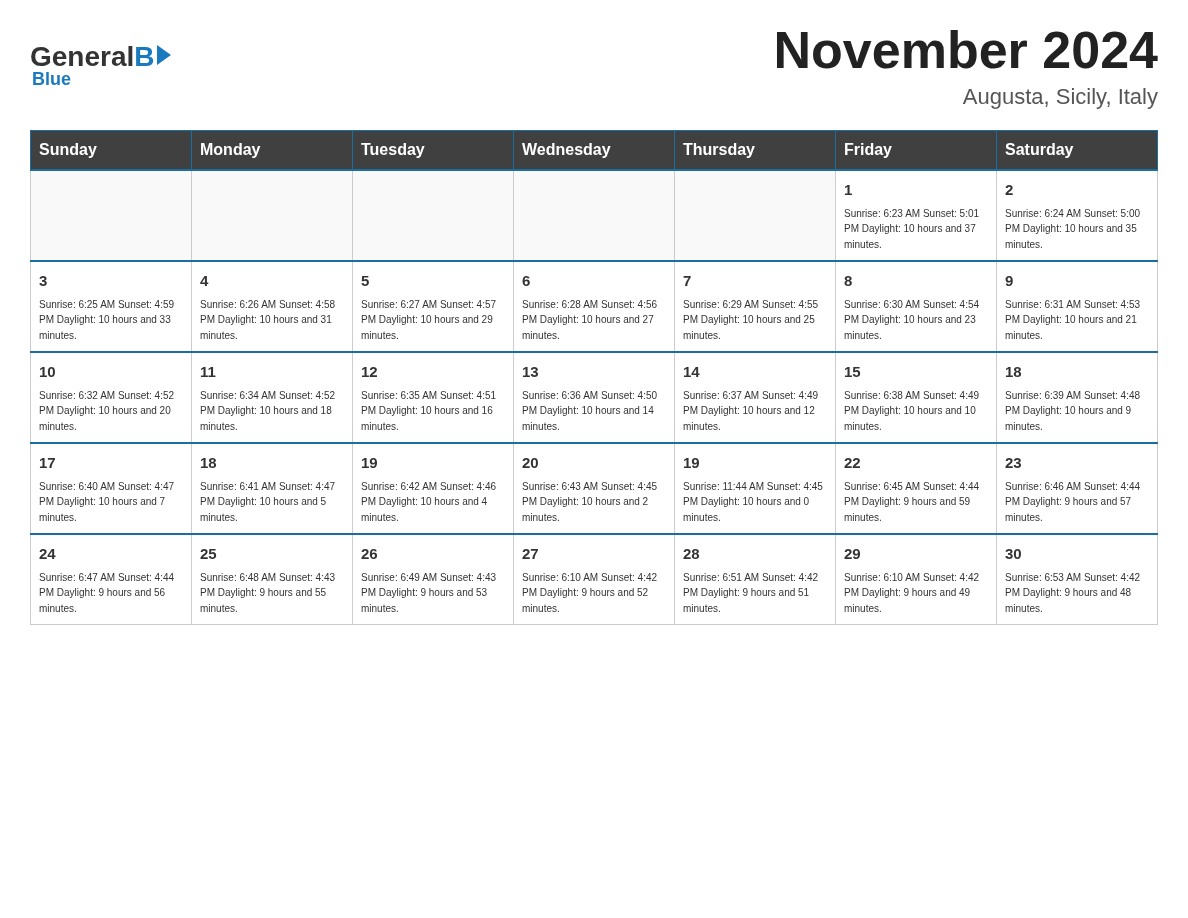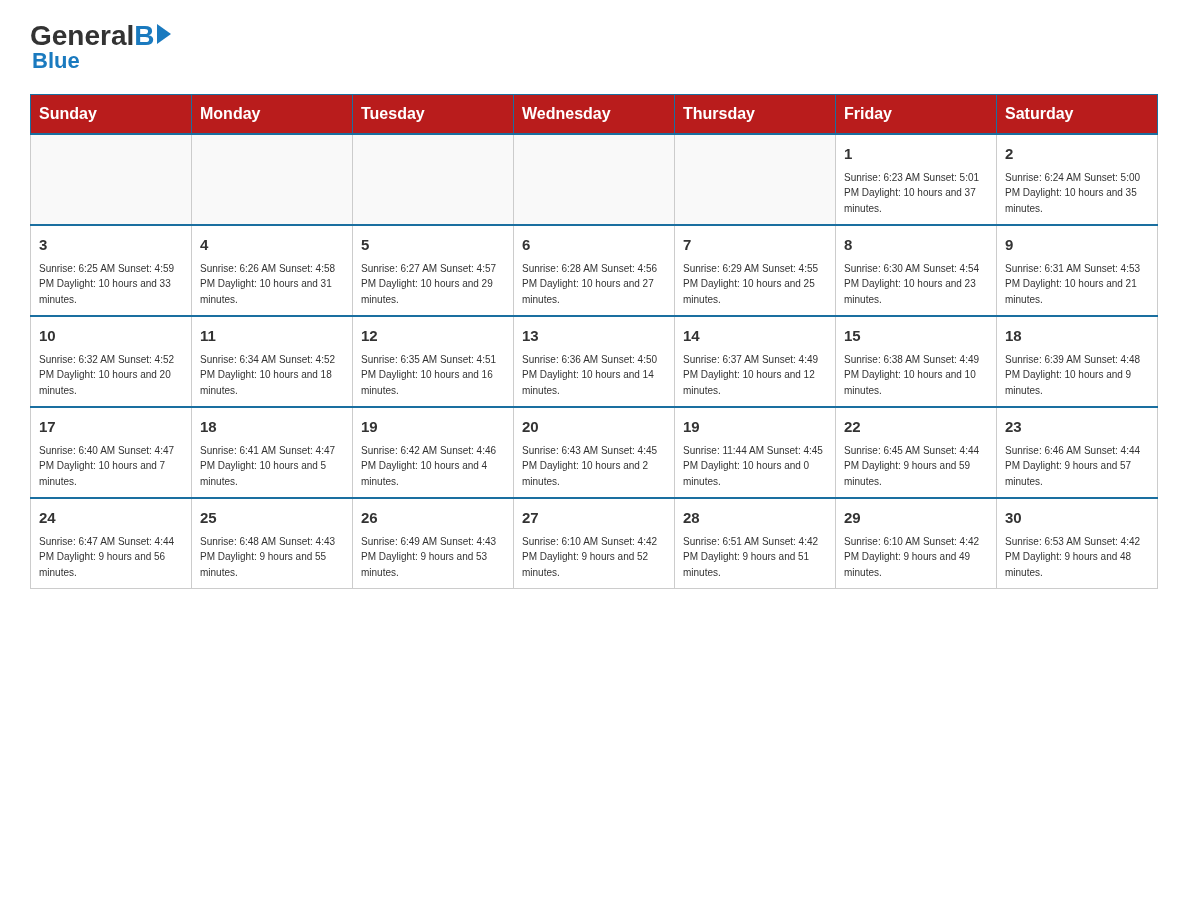--- a/index.html
+++ b/index.html
@@ -34,21 +34,21 @@
       width: 0;
       height: 0;
       border-left: 14px solid #1a7abf;
       border-top: 10px solid transparent;
       border-bottom: 10px solid transparent;
       margin-left: 2px;
       margin-top: -4px;
     }
     .logo-sub {
       color: #1a7abf;
-      font-size: 22px;
+      font-size: 18px;
       font-weight: bold;
       margin-top: -4px;
       margin-left: 2px;
     }
     .title-block {
       text-align: right;
     }
     .main-title {
       font-size: 52px;
       font-weight: bold;
@@ -57,21 +57,21 @@
     .subtitle {
       font-size: 22px;
       color: #555;
       margin-top: 4px;
     }
     .calendar {
       width: 100%;
       border-collapse: collapse;
     }
     .calendar thead tr th {
-      background-color: #b91c1c;
+      background-color: #404040;
       color: #fff;
       padding: 10px 8px;
       font-size: 16px;
       font-weight: bold;
       text-align: left;
       border: 1px solid #1a6fa0;
     }
     .calendar tbody tr td {
       vertical-align: top;
       padding: 8px;
@@ -105,20 +105,24 @@
 
 <div class="header">
   <div class="logo">
     <div class="logo-text">
       <span>General</span>
       <span class="logo-blue">B</span>
       <div class="logo-arrow"></div>
     </div>
     <div class="logo-sub">Blue</div>
   </div>
+  <div class="title-block">
+    <div class="main-title">November 2024</div>
+    <div class="subtitle">Augusta, Sicily, Italy</div>
+  </div>
 </div>
 
 <table class="calendar">
   <thead>
     <tr id="header-row">
         <th>Sunday</th>
         <th>Monday</th>
         <th>Tuesday</th>
         <th>Wednesday</th>
         <th>Thursday</th>

